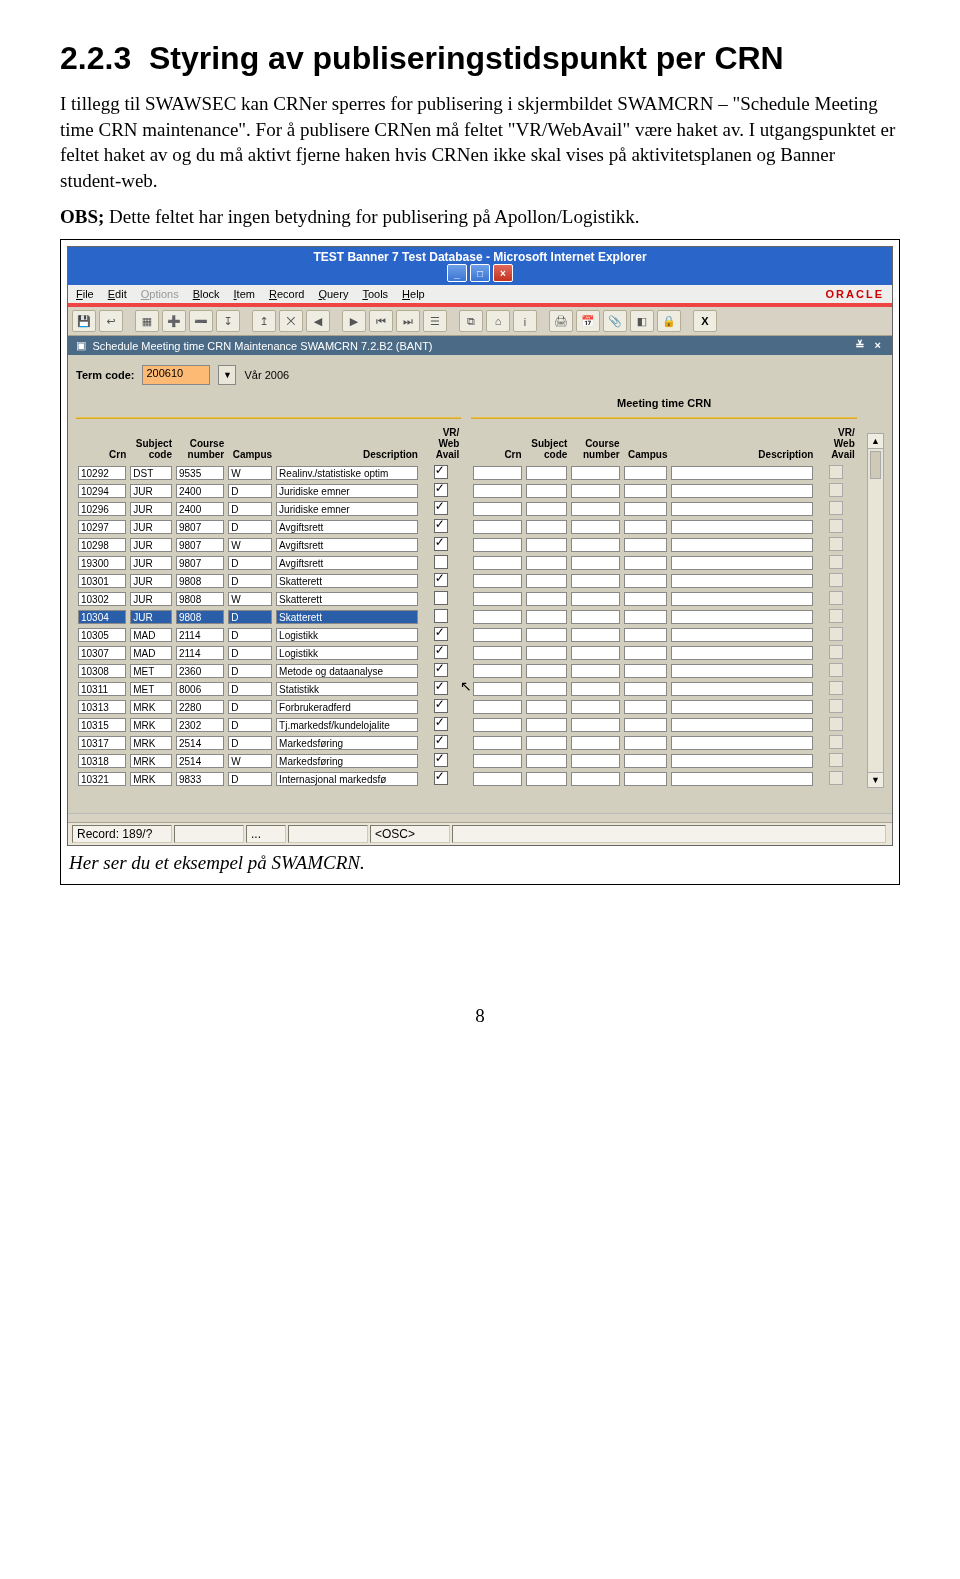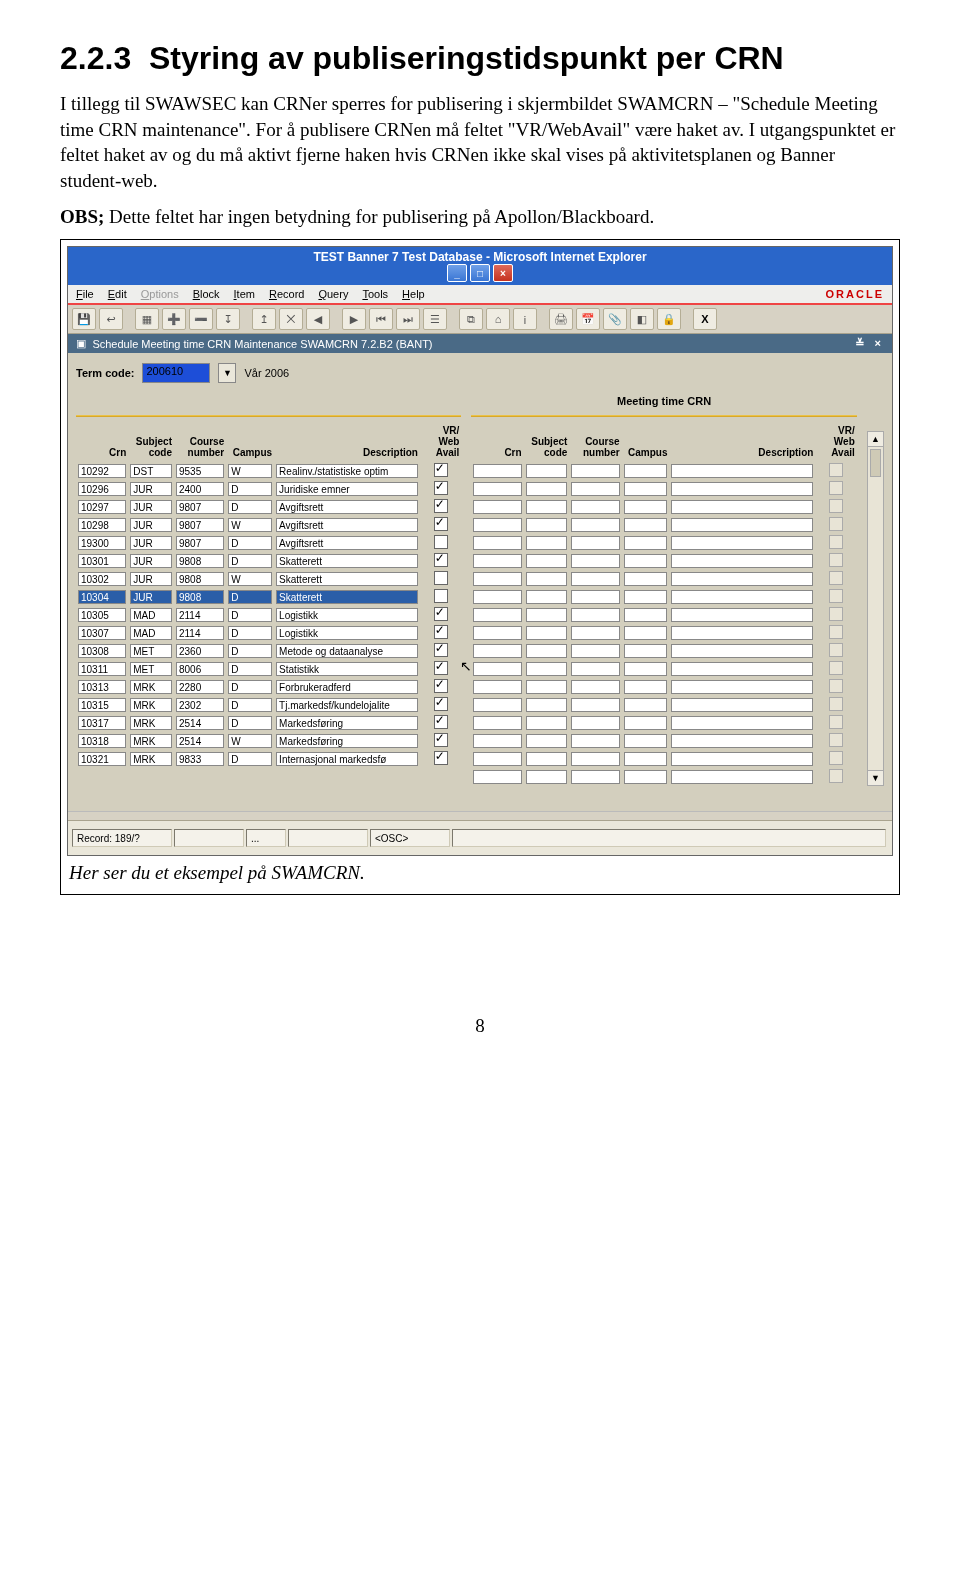--- a/index.html
+++ b/index.html
@@ -66,21 +66,21 @@
     color: #fff;
   }
   .titlebar .win-buttons .close {
     background: linear-gradient(#e06a5a, #c53220);
   }
   .menubar {
     background: #eeeeec;
     padding: 3px 8px;
     display: flex;
     gap: 14px;
-    border-bottom: 2px solid #ef4444;
+    border-bottom: 4px solid #ef4444;
   }
   .menubar span u { text-decoration: underline; }
   .brand {
     margin-left: auto;
     color: #c00;
     font-weight: bold;
     letter-spacing: 2px;
     font-family: Arial, sans-serif;
   }
   .toolbar {
@@ -133,21 +133,21 @@
     position: relative;
   }
   .term-row {
     display: flex;
     align-items: center;
     gap: 8px;
     margin-bottom: 12px;
   }
   .term-row label { font-weight: bold; }
   .term-input {
-    background: #1d4ed8;
+    background: #fdba74;
     border: 1px solid #888;
     width: 60px;
     height: 16px;
     padding: 1px 3px;
     font-size: 11px;
   }
   .term-dd {
     width: 16px;
     height: 18px;
     border: 1px solid #888;
@@ -258,22 +258,22 @@
     font-size: 14px;
     color: #000;
     pointer-events: none;
   }
   .statusbar {
     background: #eae7da;
     border-top: 1px solid #a9a38e;
     display: flex;
     align-items: center;
     gap: 0;
-    padding: 8px 4px;
-    font-size: 10px;
+    padding: 2px 4px;
+    font-size: 12px;
   }
   .statusbar .sb-cell {
     border: 1px inset #cfcab6;
     background: #f4f2ea;
     height: 16px;
     padding: 0 4px;
     display: inline-flex;
     align-items: center;
     margin-right: 2px;
   }
@@ -300,21 +300,21 @@
 <body>
 
 <div class="page">
   <h2 class="section-title">
     <span>2.2.3</span>&nbsp;
     <span>Styring av publiseringstidspunkt per CRN</span>
   </h2>
 
   <p class="body-text">I tillegg til SWAWSEC kan CRNer sperres for publisering i skjermbildet SWAMCRN – "Schedule Meeting time CRN maintenance". For å publisere CRNen må feltet "VR/WebAvail" være haket av. I utgangspunktet er feltet haket av og du må aktivt fjerne haken hvis CRNen ikke skal vises på aktivitetsplanen og Banner student-web.</p>
   <p class="body-text">
-    <strong>OBS;</strong><span> Dette feltet har ingen betydning for publisering på Apollon/Blackboard.</span>
+    <strong>OBS;</strong><span> Dette feltet har ingen betydning for publisering på Apollon/Logistikk.</span>
   </p>
 
   <div class="screenshot-frame">
     <div class="app-window">
 
       <div class="titlebar">
         <span>TEST Banner 7 Test Database - Microsoft Internet Explorer</span>
         <div class="win-buttons">
           <span>_</span>
           <span>□</span>
@@ -412,20 +412,38 @@
                     <td>
                       <div class="cell-input">W</div>
                     </td>
                     <td>
                       <div class="cell-input">Realinv./statistiske optim</div>
                     </td>
                     <td style="text-align: center;"><span class="chk checked"></span></td>
                   </tr>
                   <tr>
                     <td>
+                      <div class="cell-input">10294</div>
+                    </td>
+                    <td>
+                      <div class="cell-input">JUR</div>
+                    </td>
+                    <td>
+                      <div class="cell-input">2400</div>
+                    </td>
+                    <td>
+                      <div class="cell-input">D</div>
+                    </td>
+                    <td>
+                      <div class="cell-input">Juridiske emner</div>
+                    </td>
+                    <td style="text-align: center;"><span class="chk checked"></span></td>
+                  </tr>
+                  <tr>
+                    <td>
                       <div class="cell-input">10296</div>
                     </td>
                     <td>
                       <div class="cell-input">JUR</div>
                     </td>
                     <td>
                       <div class="cell-input">2400</div>
                     </td>
                     <td>
                       <div class="cell-input">D</div>

